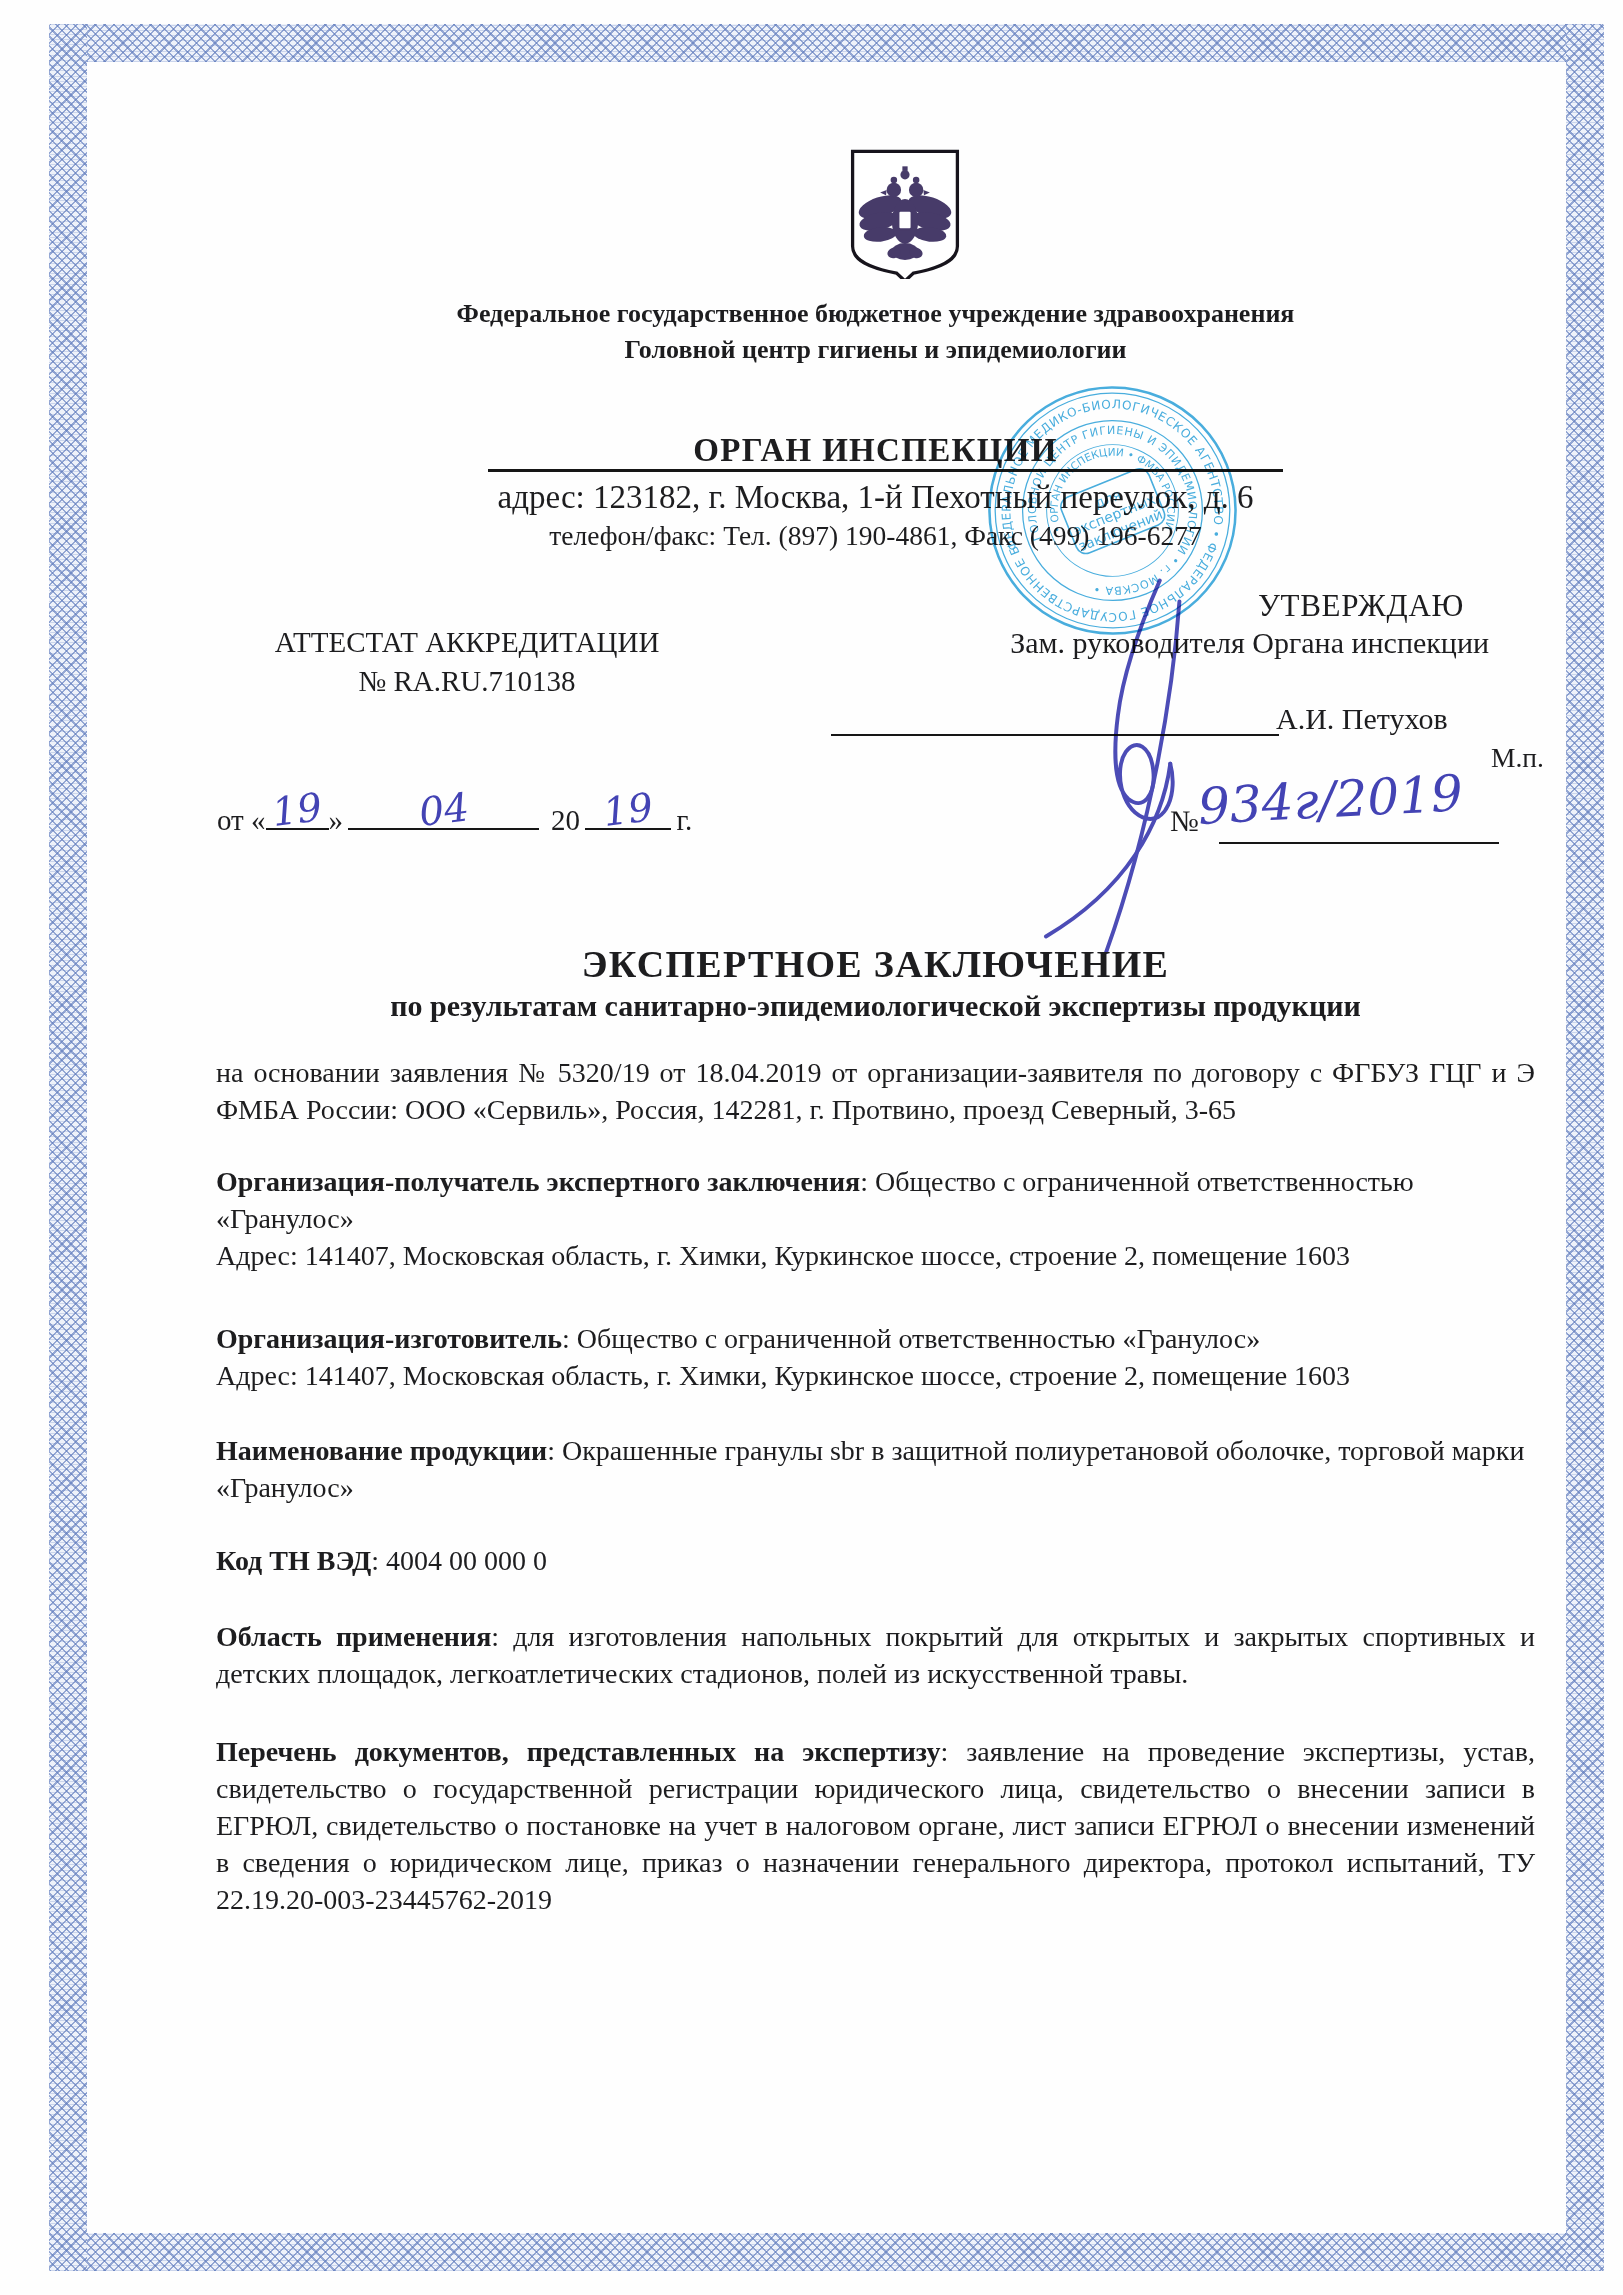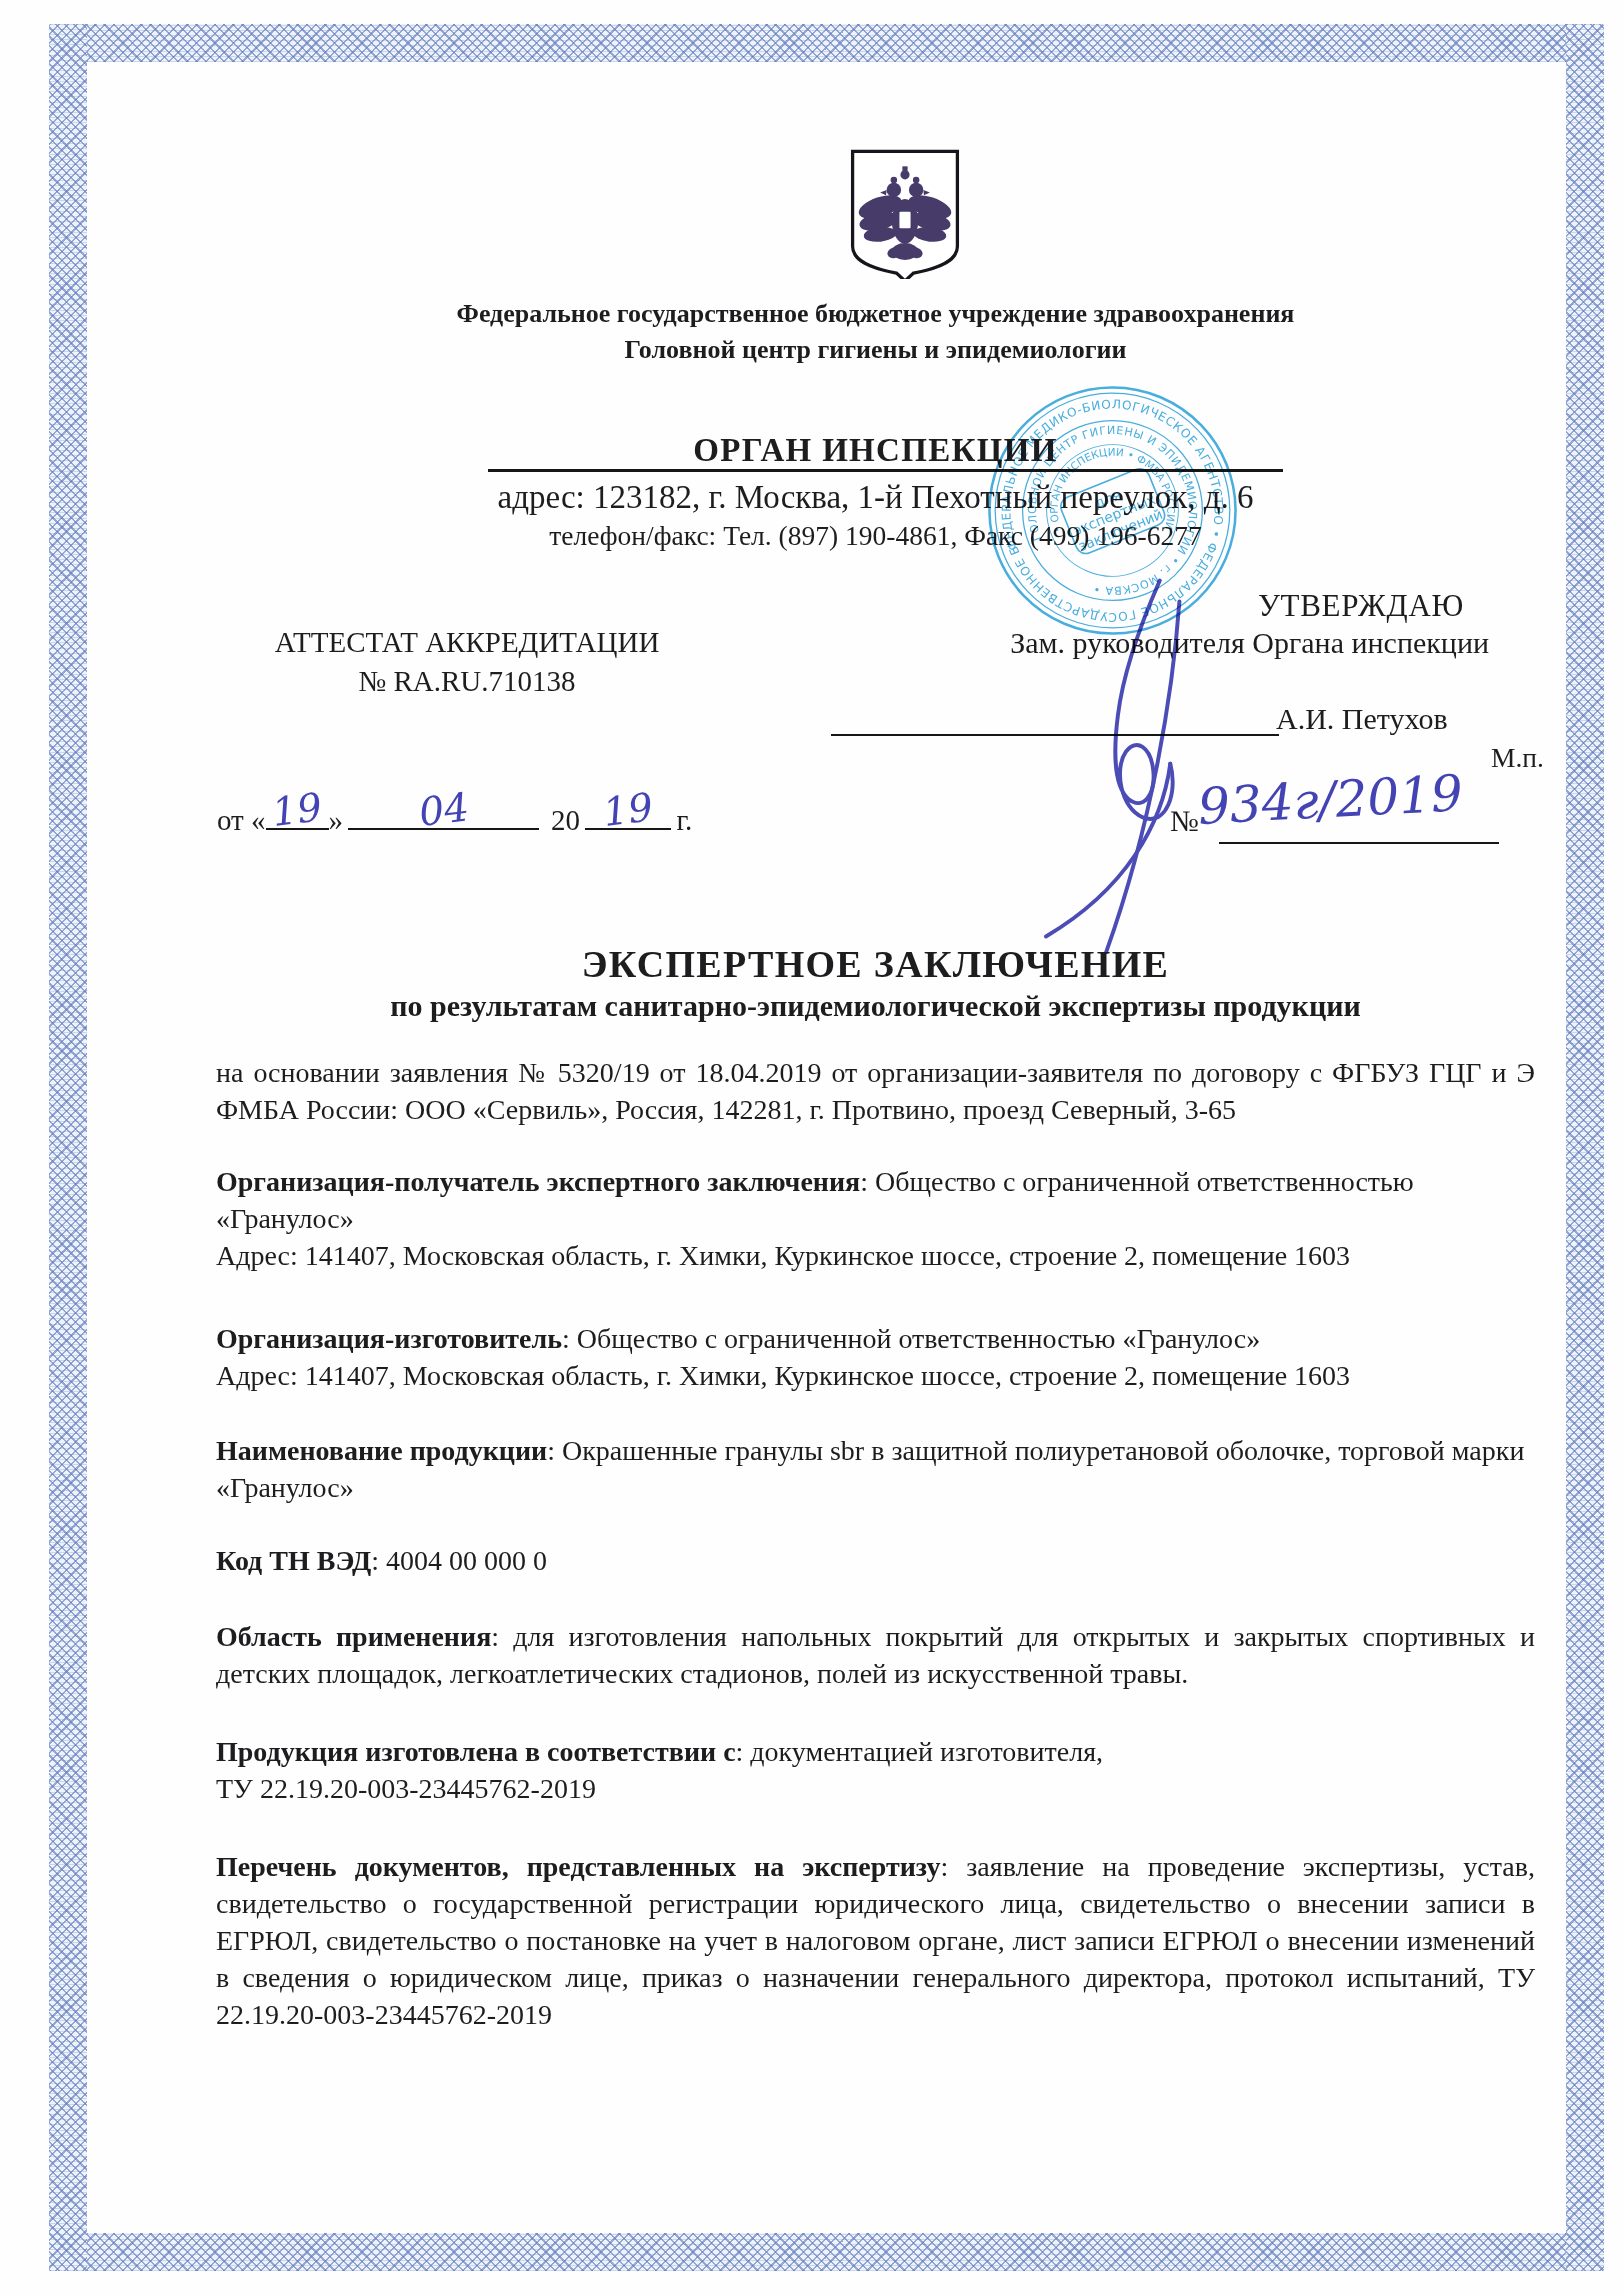--- a/index.html
+++ b/index.html
@@ -191,17 +191,16 @@
   <p class="p-recipient"><b>Организация-получатель экспертного заключения</b><span>: Общество с ограниченной ответственностью «Гранулос»</span><br><span>Адрес: 141407, Московская область, г. Химки, Куркинское шоссе, строение 2, помещение 1603</span></p>
 
   <p class="p-manufacturer"><b>Организация-изготовитель</b><span>: Общество с ограниченной ответственностью «Гранулос»</span><br><span>Адрес: 141407, Московская область, г. Химки, Куркинское шоссе, строение 2, помещение 1603</span></p>
 
   <p class="p-product"><b>Наименование продукции</b><span>: Окрашенные гранулы sbr в защитной полиуретановой оболочке, торговой марки «Гранулос»</span></p>
 
   <p class="p-tnved"><b>Код ТН ВЭД</b><span>: 4004 00 000 0</span></p>
 
   <p class="p-scope"><b>Область применения</b><span>: для изготовления напольных покрытий для открытых и закрытых спортивных и детских площадок, легкоатлетических стадионов, полей из искусственной травы.</span></p>
 
-  <p class="p-conformity"><b>Продукция изготовлена в соответствии с</b><span>: документацией изготовителя,</span><br><span>ТУ 22.19.20-003-23445762-2019</span></p>
 
   <p class="p-documents"><b>Перечень документов, представленных на экспертизу</b><span>: заявление на проведение экспертизы, устав, свидетельство о государственной регистрации юридического лица, свидетельство о внесении записи в ЕГРЮЛ, свидетельство о постановке на учет в налоговом органе, лист записи ЕГРЮЛ о внесении изменений в сведения о юридическом лице, приказ о назначении генерального директора, протокол испытаний, ТУ 22.19.20-003-23445762-2019</span></p>
 </div>
 
 
 </body></html>

